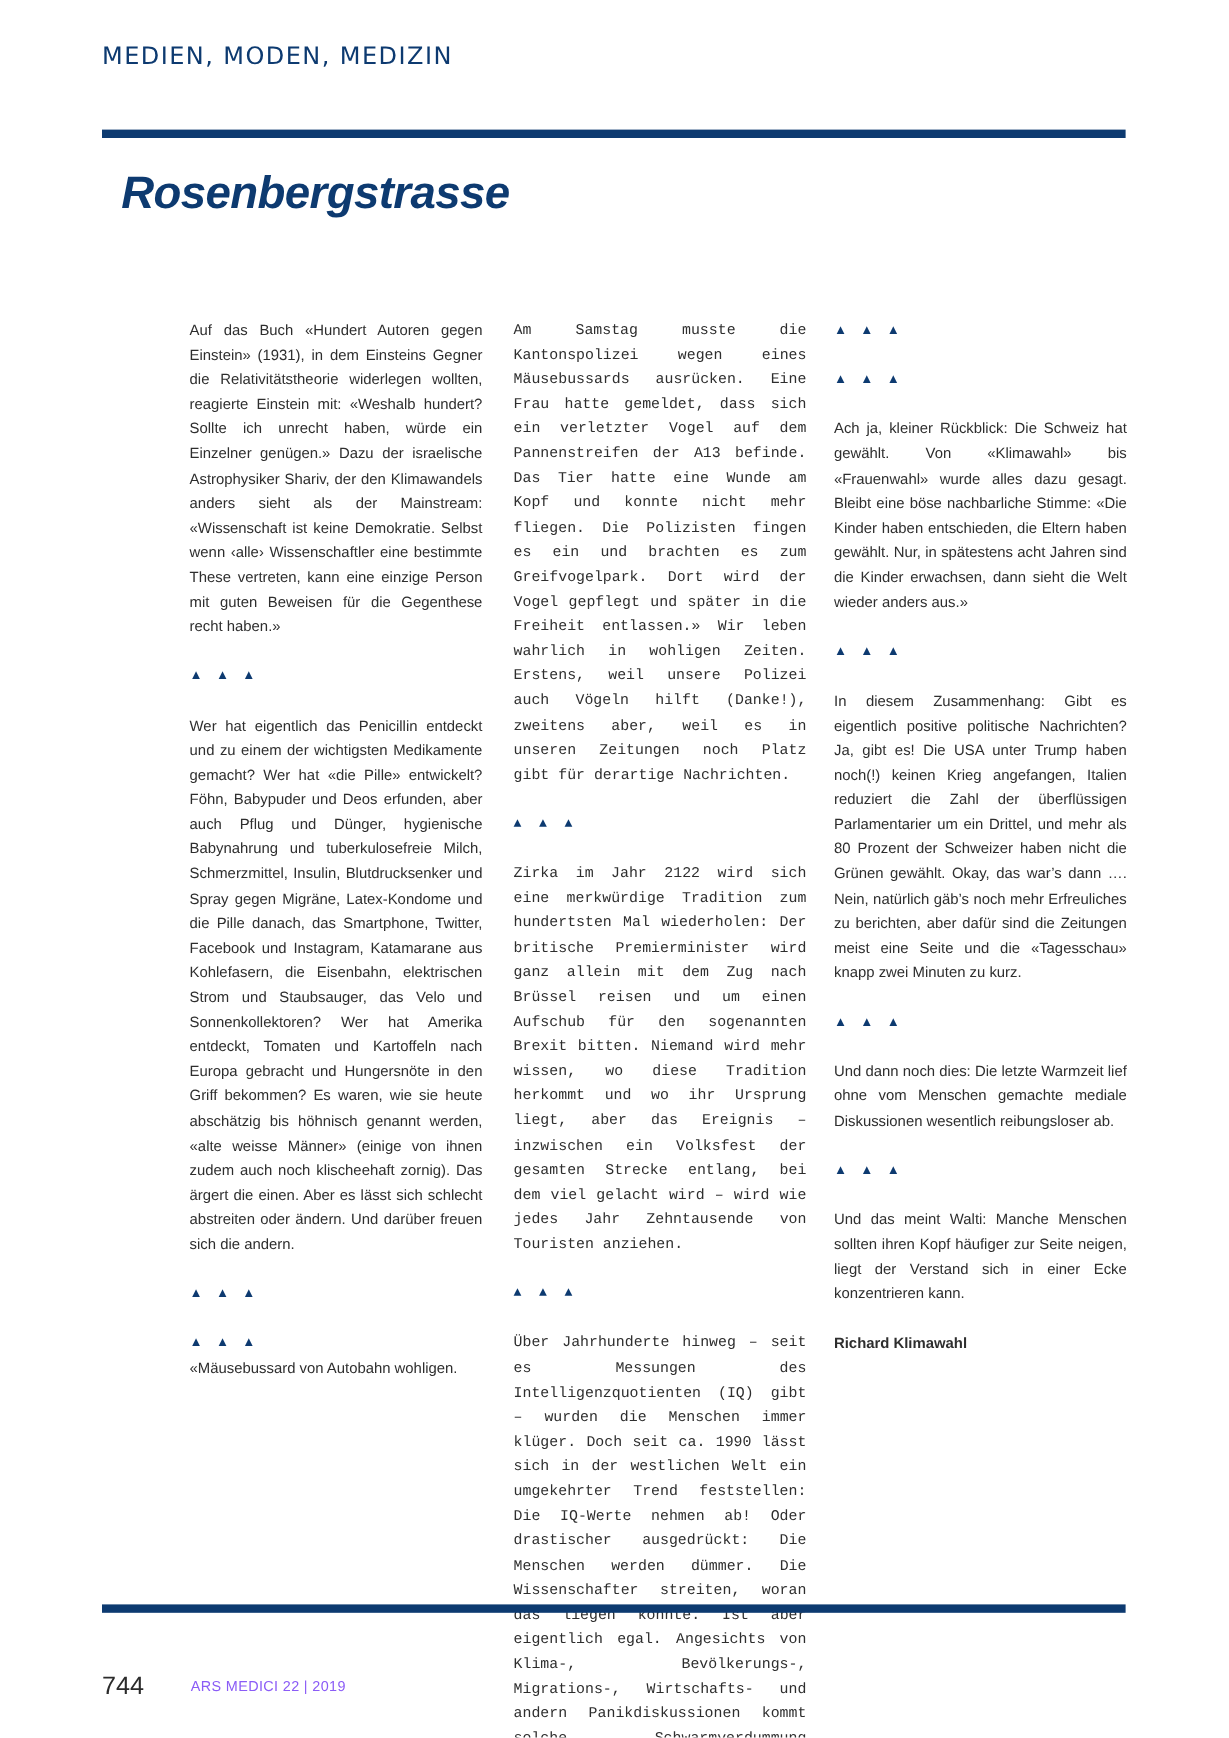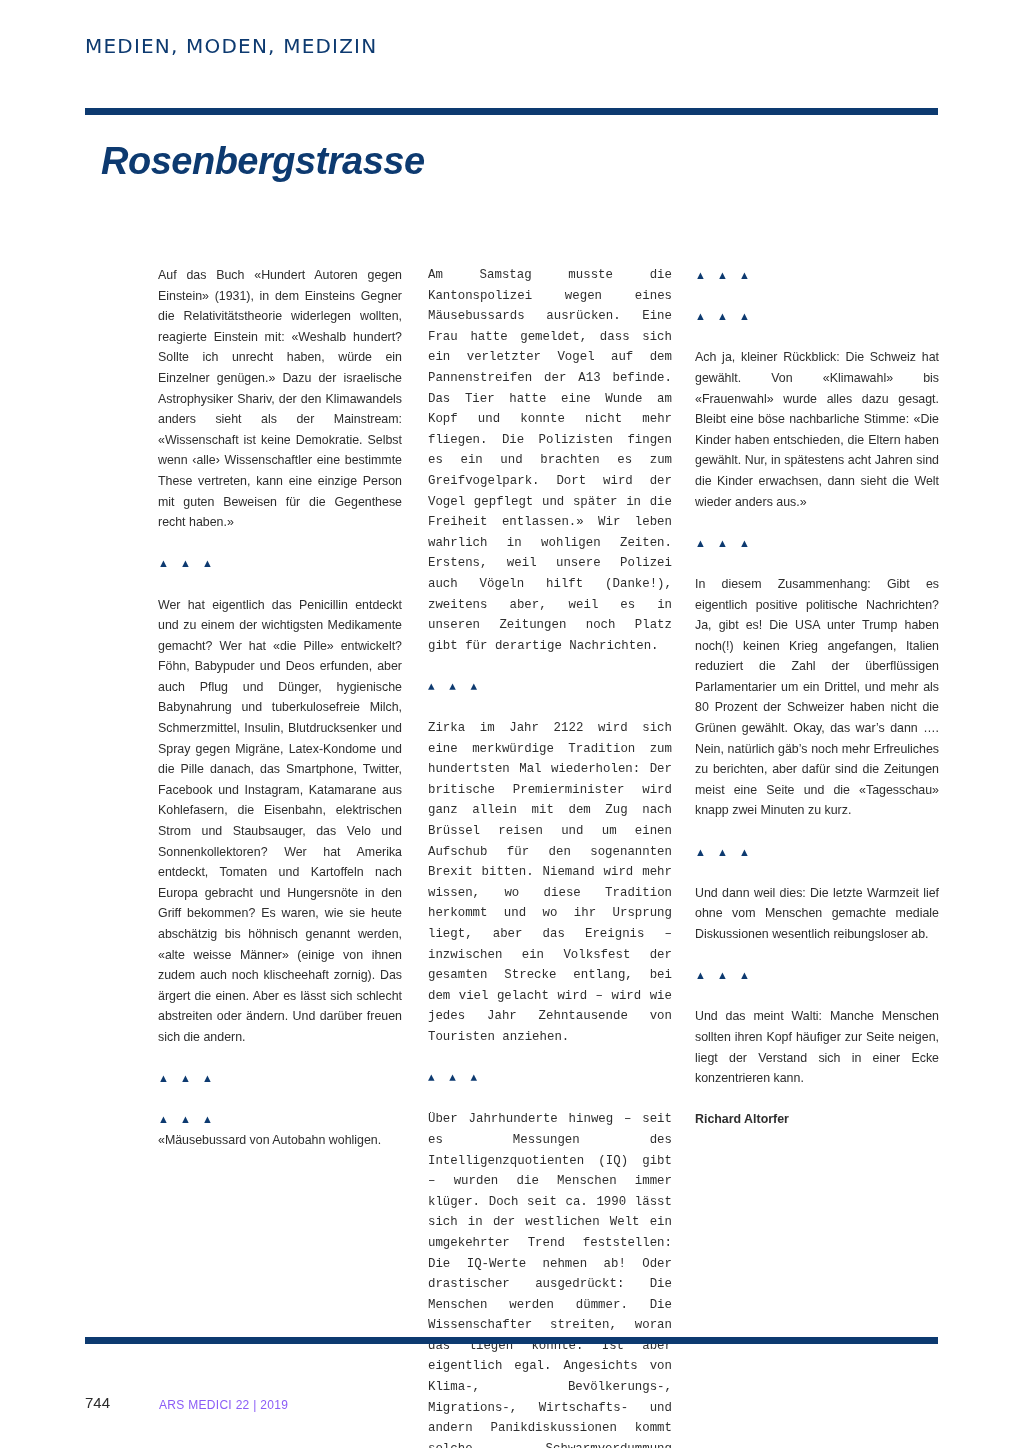--- a/index.html
+++ b/index.html
@@ -14,21 +14,21 @@
   .col { position: absolute; top: 233px; width: 244px; font-size: 12.4px; line-height: 20.6px;
          font-family: "Liberation Sans", sans-serif; color: #2e2e2e; margin-top: 32px; }
   .col1 { left: 158px; }
   .col2 { left: 428px; font-family: Liberation Mono, monospace; }
   .col3 { left: 695px; }
   .col p { margin: 0; text-align: justify; hyphens: manual; }
   .col p.gap { margin-top: 20.6px; }
   .tri { color: #0d3a70; font-size: 11px; letter-spacing: 4px; height: 20.6px; line-height: 20.6px; display: block; }
   .author { font-weight: bold; color: #2e2e2e; }
   .rule-bottom { position: absolute; left: 85px; top: 1337px; width: 853px; height: 7px; background: #0d3a70; }
-  .pagenum { position: absolute; left: 85px; top: 1394px; font-size: 15px; color: #2b2b2b;
+  .pagenum { position: absolute; left: 85px; top: 1394px; font-size: 21px; color: #2b2b2b;
          font-family: "Liberation Sans", sans-serif; }
   .journal { position: absolute; left: 159px; top: 1398px; font-size: 12px; color: #8b5cf6;
          font-family: "Liberation Sans", sans-serif; letter-spacing: 0.3px; }
 </style>
 </head>
 <body>
 
 <div class="section-label">MEDIEN, MODEN, MEDIZIN</div>
 <div class="rule-top"></div>
 <h1 class="title" style="margin:16px;">Rosenbergstrasse</h1>
@@ -48,21 +48,21 @@
     <span class="tri" style="margin-top: 20.6px;">▲ ▲ ▲</span>
     <p class="gap">Über Jahrhunderte hinweg – seit es Messungen des Intelligenzquotienten (IQ) gibt – wurden die Menschen immer klüger. Doch seit ca. 1990 lässt sich in der westlichen Welt ein umgekehrter Trend feststellen: Die IQ-Werte nehmen ab! Oder drastischer ausgedrückt: Die Menschen werden dümmer. Die Wissenschafter streiten, woran das liegen könnte. Ist aber eigentlich egal. Angesichts von Klima-, Bevölkerungs-, Migrations-, Wirtschafts- und andern Panikdiskussionen kommt solche Schwarmverdummung jedenfalls ziemlich zur Unzeit.</p>
   </div>
 <div class="col col3">
     <span class="tri">▲ ▲ ▲</span>
     <span class="tri" style="margin-top: 20.6px;">▲ ▲ ▲</span>
     <p class="gap">Ach ja, kleiner Rückblick: Die Schweiz hat gewählt. Von «Klimawahl» bis «Frauenwahl» wurde alles dazu gesagt. Bleibt eine böse nachbarliche Stimme: «Die Kinder haben entschieden, die Eltern haben gewählt. Nur, in spätestens acht Jahren sind die Kinder erwachsen, dann sieht die Welt wieder anders aus.»</p>
     <span class="tri" style="margin-top: 20.6px;">▲ ▲ ▲</span>
     <p class="gap">In diesem Zusammenhang: Gibt es eigentlich positive politische Nachrichten? Ja, gibt es! Die USA unter Trump haben noch(!) keinen Krieg angefangen, Italien reduziert die Zahl der überflüssigen Parlamentarier um ein Drittel, und mehr als 80 Prozent der Schweizer haben nicht die Grünen gewählt. Okay, das war’s dann …. Nein, natürlich gäb’s noch mehr Erfreuliches zu berichten, aber dafür sind die Zeitungen meist eine Seite und die «Tagesschau» knapp zwei Minuten zu kurz.</p>
     <span class="tri" style="margin-top: 20.6px;">▲ ▲ ▲</span>
-    <p class="gap">Und dann weil dies: Die letzte Warmzeit lief ohne vom Menschen gemachte mediale Diskussionen wesentlich reibungsloser ab.</p>
+    <p class="gap">Und dann noch dies: Die letzte Warmzeit lief ohne vom Menschen gemachte mediale Diskussionen wesentlich reibungsloser ab.</p>
     <span class="tri" style="margin-top: 20.6px;">▲ ▲ ▲</span>
     <p class="gap">Und das meint Walti: Manche Menschen sollten ihren Kopf häufiger zur Seite neigen, liegt der Verstand sich in einer Ecke konzentrieren kann.</p>
-    <p class="author gap">Richard Altorfer</p>
+    <p class="author gap">Richard Klimawahl</p>
   </div>
 
 <div class="rule-bottom"></div>
 <div class="pagenum">744</div>
 <div class="journal">ARS MEDICI 22 | 2019</div>
 
 </body></html>

